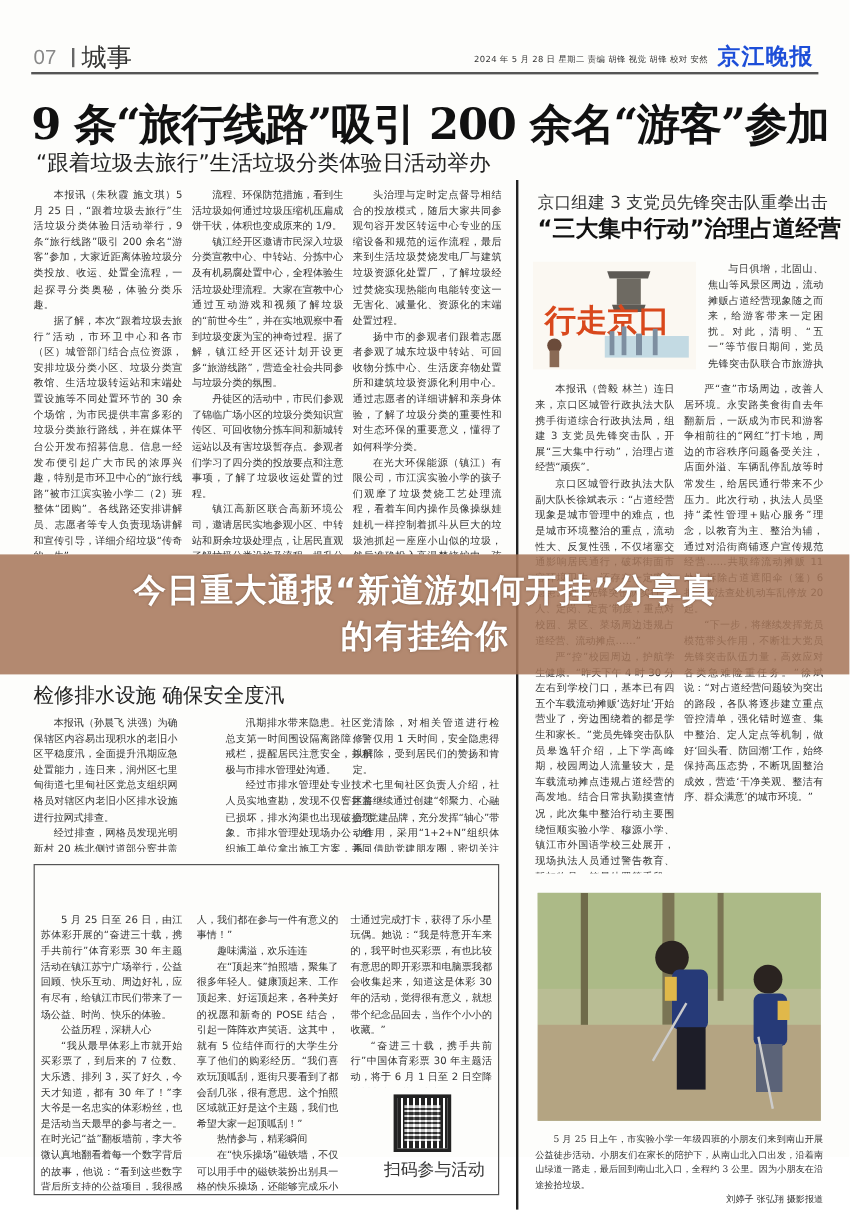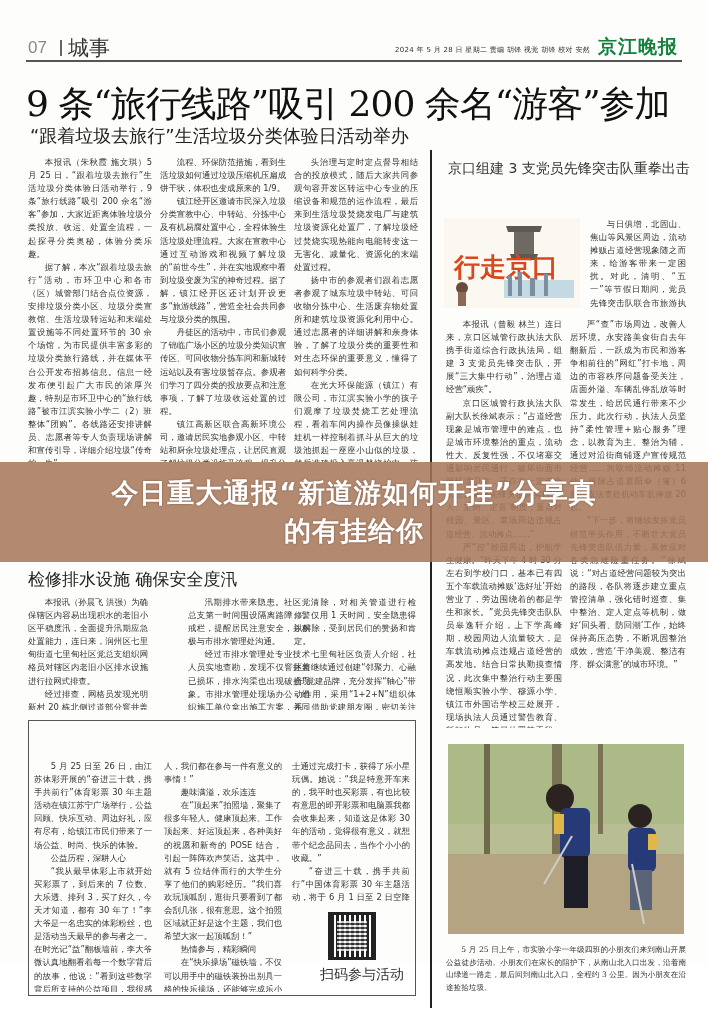--- a/index.html
+++ b/index.html
@@ -6,24 +6,24 @@
   html, body { width: 708px; height: 1020px; overflow: hidden; background: #ffffff; }
   body { position: relative; font-family: "DejaVu Sans", "Liberation Sans", sans-serif; color: #1a1a1a; }
   .page { position: absolute; left: 0; top: 0; width: 708px; height: 964px; background: #fdfdfb; }
 
   
   .masthead { position: absolute; left: 26px; top: 28px; width: 656px; height: 34px; border-bottom: 2px solid #555; }
   .section-no { position: absolute; left: 2px; top: 10px; font-size: 17px; color: #888; font-family: "Liberation Sans", sans-serif; }
   .section-name { position: absolute; left: 42px; top: 6px; font-size: 21px; color: #333; }
   .section-bar { position: absolute; left: 34px; top: 12px; width: 2px; height: 16px; background: #666; }
   .meta-line { position: absolute; right: 92px; top: 17px; font-size: 7px; color: #333; white-space: nowrap; letter-spacing: .3px; }
-  .paper-logo { position: absolute; right: 4px; top: 6px; font-size: 19px; color: #15803d; font-weight: bold; font-family: "DejaVu Serif", serif; letter-spacing: 1px; }
+  .paper-logo { position: absolute; right: 4px; top: 6px; font-size: 19px; color: #1d4ed8; font-weight: bold; font-family: "DejaVu Serif", serif; letter-spacing: 1px; }
 
   
-  .headline { position: absolute; left: 26px; top: 80px; width: 660px; font-family: "DejaVu Serif", "Liberation Serif", serif; font-weight: normal; font-size: 36px; letter-spacing: -1px; color: #111; white-space: nowrap; }
+  .headline { position: absolute; left: 26px; top: 80px; width: 660px; font-family: "DejaVu Serif", "Liberation Serif", serif; font-weight: bold; font-size: 36px; letter-spacing: -1px; color: #111; white-space: nowrap; }
   .subhead { position: absolute; left: 30px; top: 124px; font-size: 18px; color: #222; white-space: nowrap; }
 
   .col { position: absolute; font-size: 8.4px; line-height: 13.1px; color: #333; text-align: justify; overflow: hidden; }
   .col p { text-indent: 2em; }
 
   .vrule { position: absolute; width: 2px; background: #222; }
 
   
   .r-kicker { position: absolute; left: 448px; top: 160px; font-size: 14px; color: #333; white-space: nowrap; }
   .r-title { position: absolute; left: 448px; top: 178px; font-size: 19px; color: #111; font-weight: bold; white-space: nowrap; }
@@ -78,20 +78,21 @@
     </div>
   <div class="col" id="mc2" style="left:294px; top:156px; width:124px; height:306px;">
       <p>头治理与定时定点督导相结合的投放模式，随后大家共同参观句容开发区转运中心专业的压缩设备和规范的运作流程，最后来到生活垃圾焚烧发电厂与建筑垃圾资源化处置厂，了解垃圾经过焚烧实现热能向电能转变这一无害化、减量化、资源化的末端处置过程。</p>
       <p>扬中市的参观者们跟着志愿者参观了城东垃圾中转站、可回收物分拣中心、生活废弃物处置所和建筑垃圾资源化利用中心。通过志愿者的详细讲解和亲身体验，了解了垃圾分类的重要性和对生态环保的重要意义，懂得了如何科学分类。</p>
       <p>在光大环保能源（镇江）有限公司，市江滨实验小学的孩子们观摩了垃圾焚烧工艺处理流程，看着车间内操作员像操纵娃娃机一样控制着抓斗从巨大的垃圾池抓起一座座小山似的垃圾，然后准确投入高温焚烧炉中，孩子们连连惊叹，“真没想到一抓斗下去就有五吨的垃圾，感觉很震撼。”</p>
     </div>
 
   <div class="vrule" style="left:430px; top:150px; height:858px;"></div>
 
   <div class="r-kicker">京口组建 3 支党员先锋突击队重拳出击</div>
+  <div class="r-title">“三大集中行动”治理占道经营</div>
   <div class="r-image">
     <svg width="136" height="90" viewBox="0 0 136 90">
       <rect x="0" y="0" width="136" height="90" fill="#fbf8f2"></rect>
       <path d="M62 8 L98 8 L96 14 L64 14 Z" fill="#5d5a55"></path>
       <rect x="70" y="14" width="20" height="22" fill="#6e6a62"></rect>
       <path d="M66 36 L94 36 L92 42 L68 42 Z" fill="#5d5a55"></path>
       <text x="10" y="58" font-size="26" fill="#d9481c" font-weight="bold" font-family="DejaVu Serif, serif">行走京口</text>
       <rect x="60" y="62" width="70" height="18" fill="#9ec6d8" opacity=".6"></rect>
       <rect x="64" y="58" width="4" height="20" fill="#7d8ea0"></rect>
       <rect x="74" y="54" width="4" height="24" fill="#7d8ea0"></rect>
@@ -165,20 +166,21 @@
       <line x1="96" y1="140" x2="124" y2="92" stroke="#ccc" stroke-width="2"></line>
       <circle cx="192" cy="72" r="12" fill="#2a2320"></circle>
       <rect x="180" y="84" width="28" height="44" rx="6" fill="#263a78"></rect>
       <rect x="200" y="90" width="10" height="16" fill="#e0b84a"></rect>
       <rect x="182" y="126" width="22" height="40" fill="#5b6378"></rect>
       <line x1="184" y1="120" x2="196" y2="180" stroke="#ccc" stroke-width="2"></line>
     </svg>
   </div>
   <div class="caption">
     <p>5 月 25 日上午，市实验小学一年级四班的小朋友们来到南山开展公益徒步活动。小朋友们在家长的陪护下，从南山北入口出发，沿着南山绿道一路走，最后回到南山北入口，全程约 3 公里。因为小朋友在沿途捡拾垃圾。</p>
+    <div class="credit">刘婷子  张弘翔  摄影报道</div>
   </div>
 
   <div class="banner"></div>
   <div class="banner-text">
     <div>今日重大通报“新道游如何开挂”分享真</div>
     <div>的有挂给你</div>
   </div>
 </div>
 
 </body></html>

